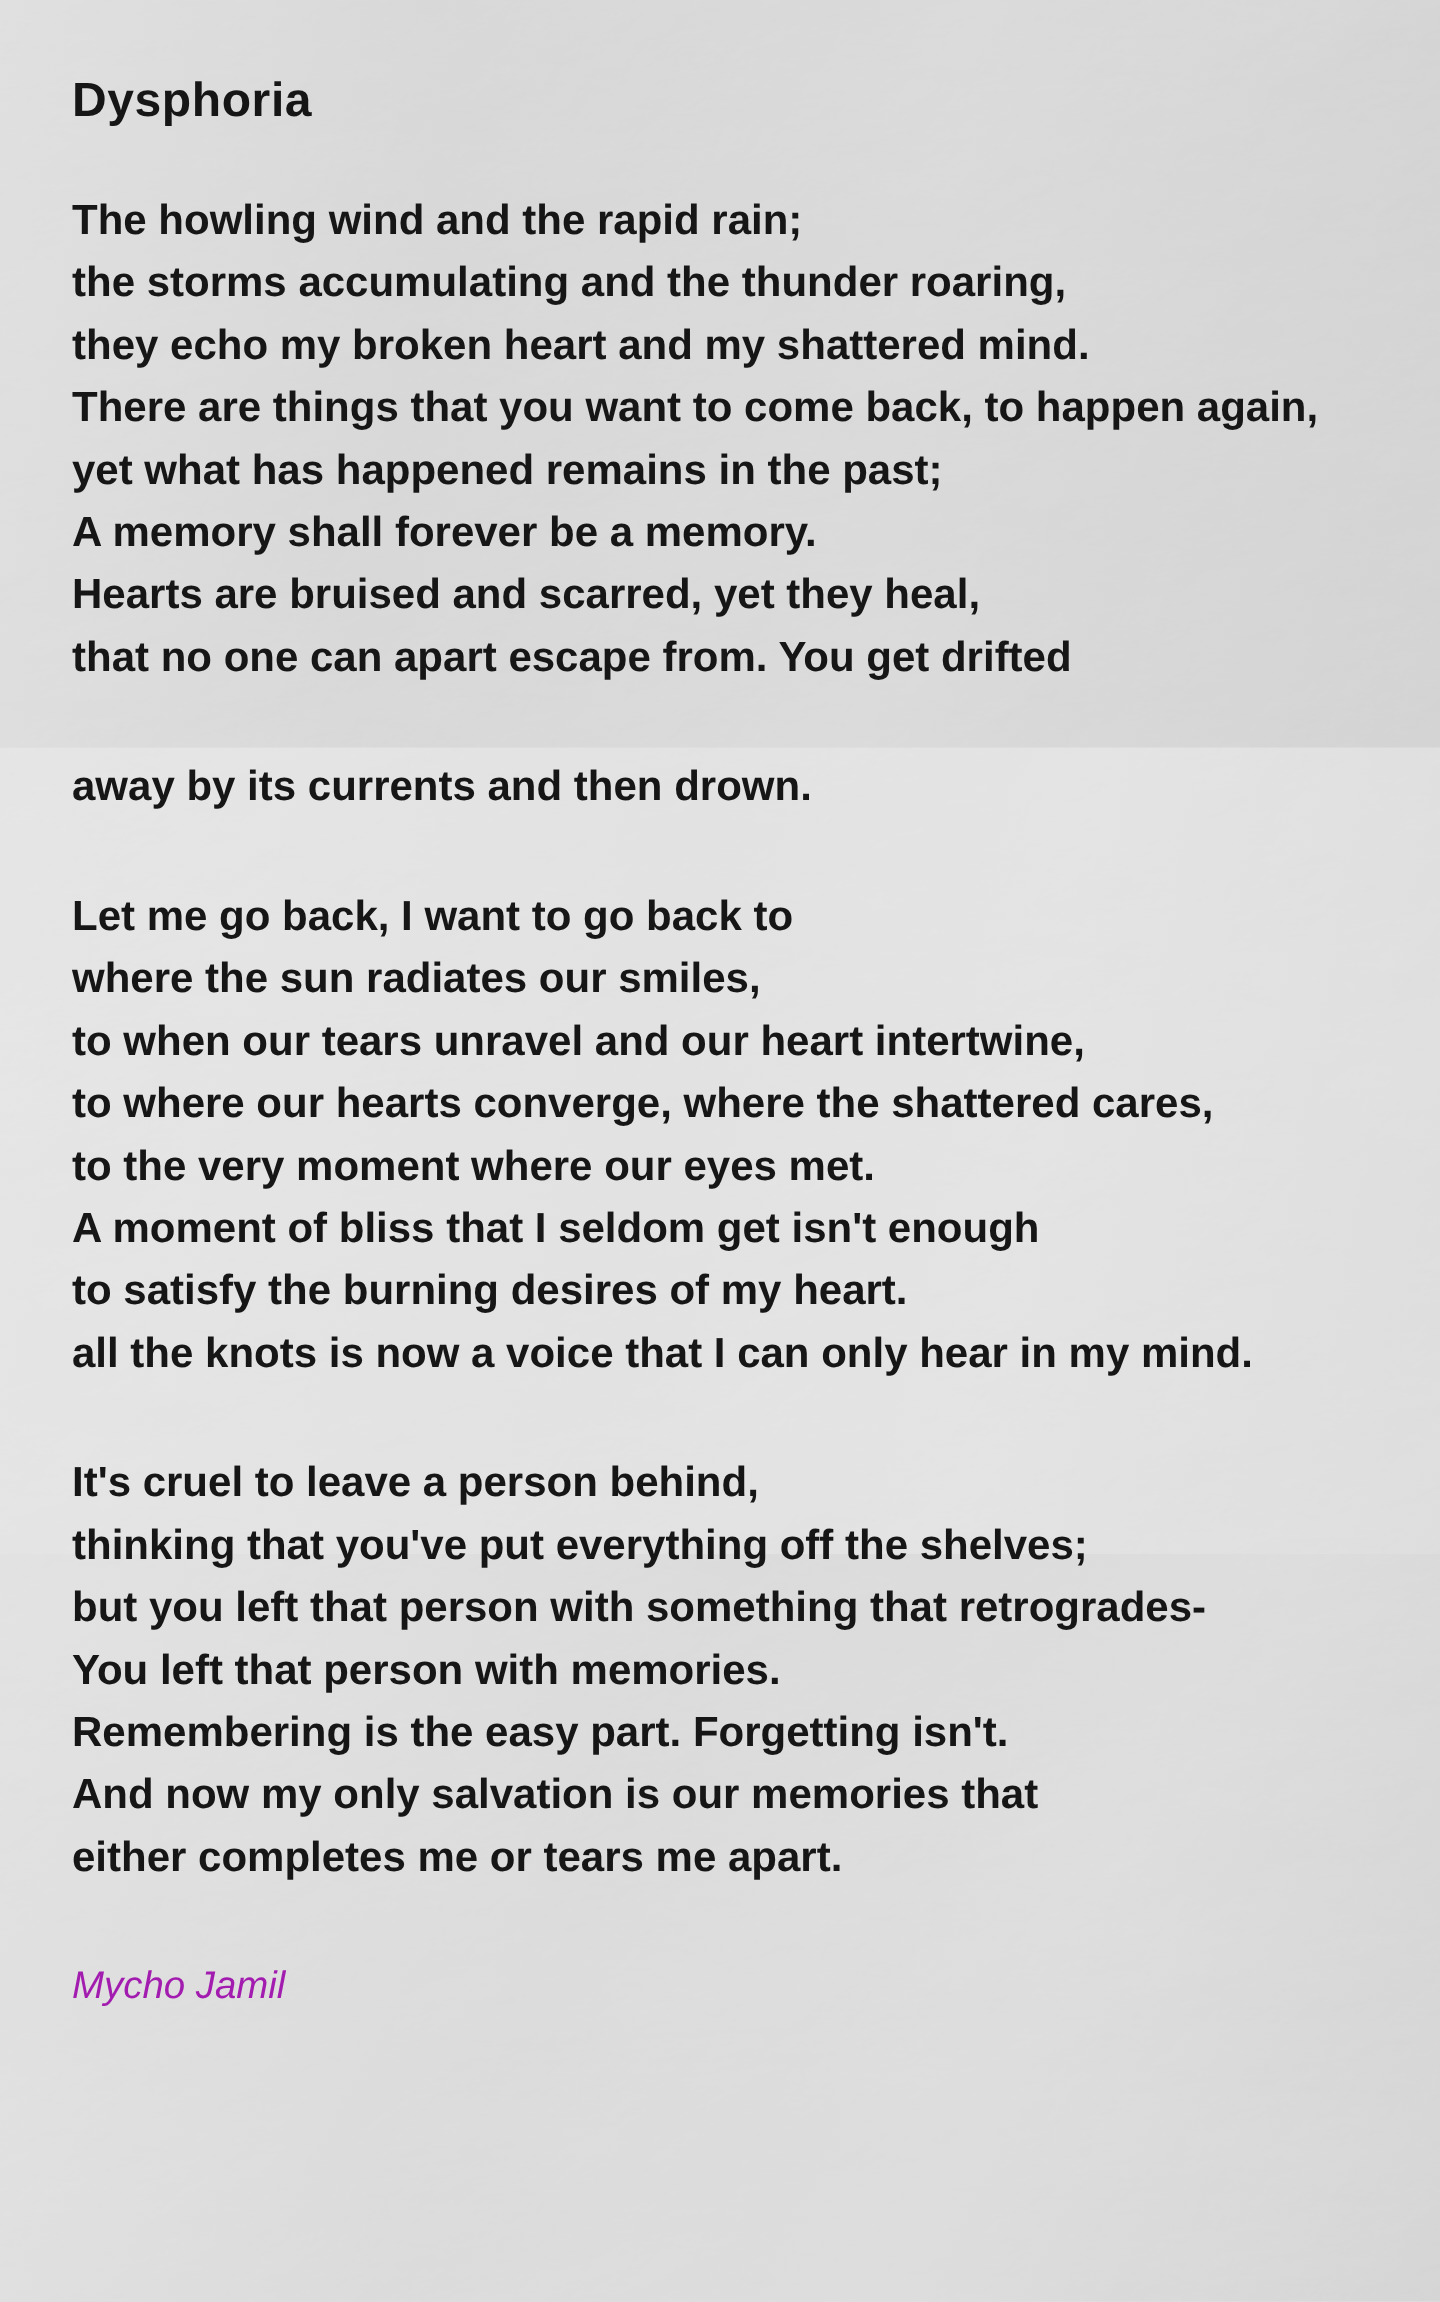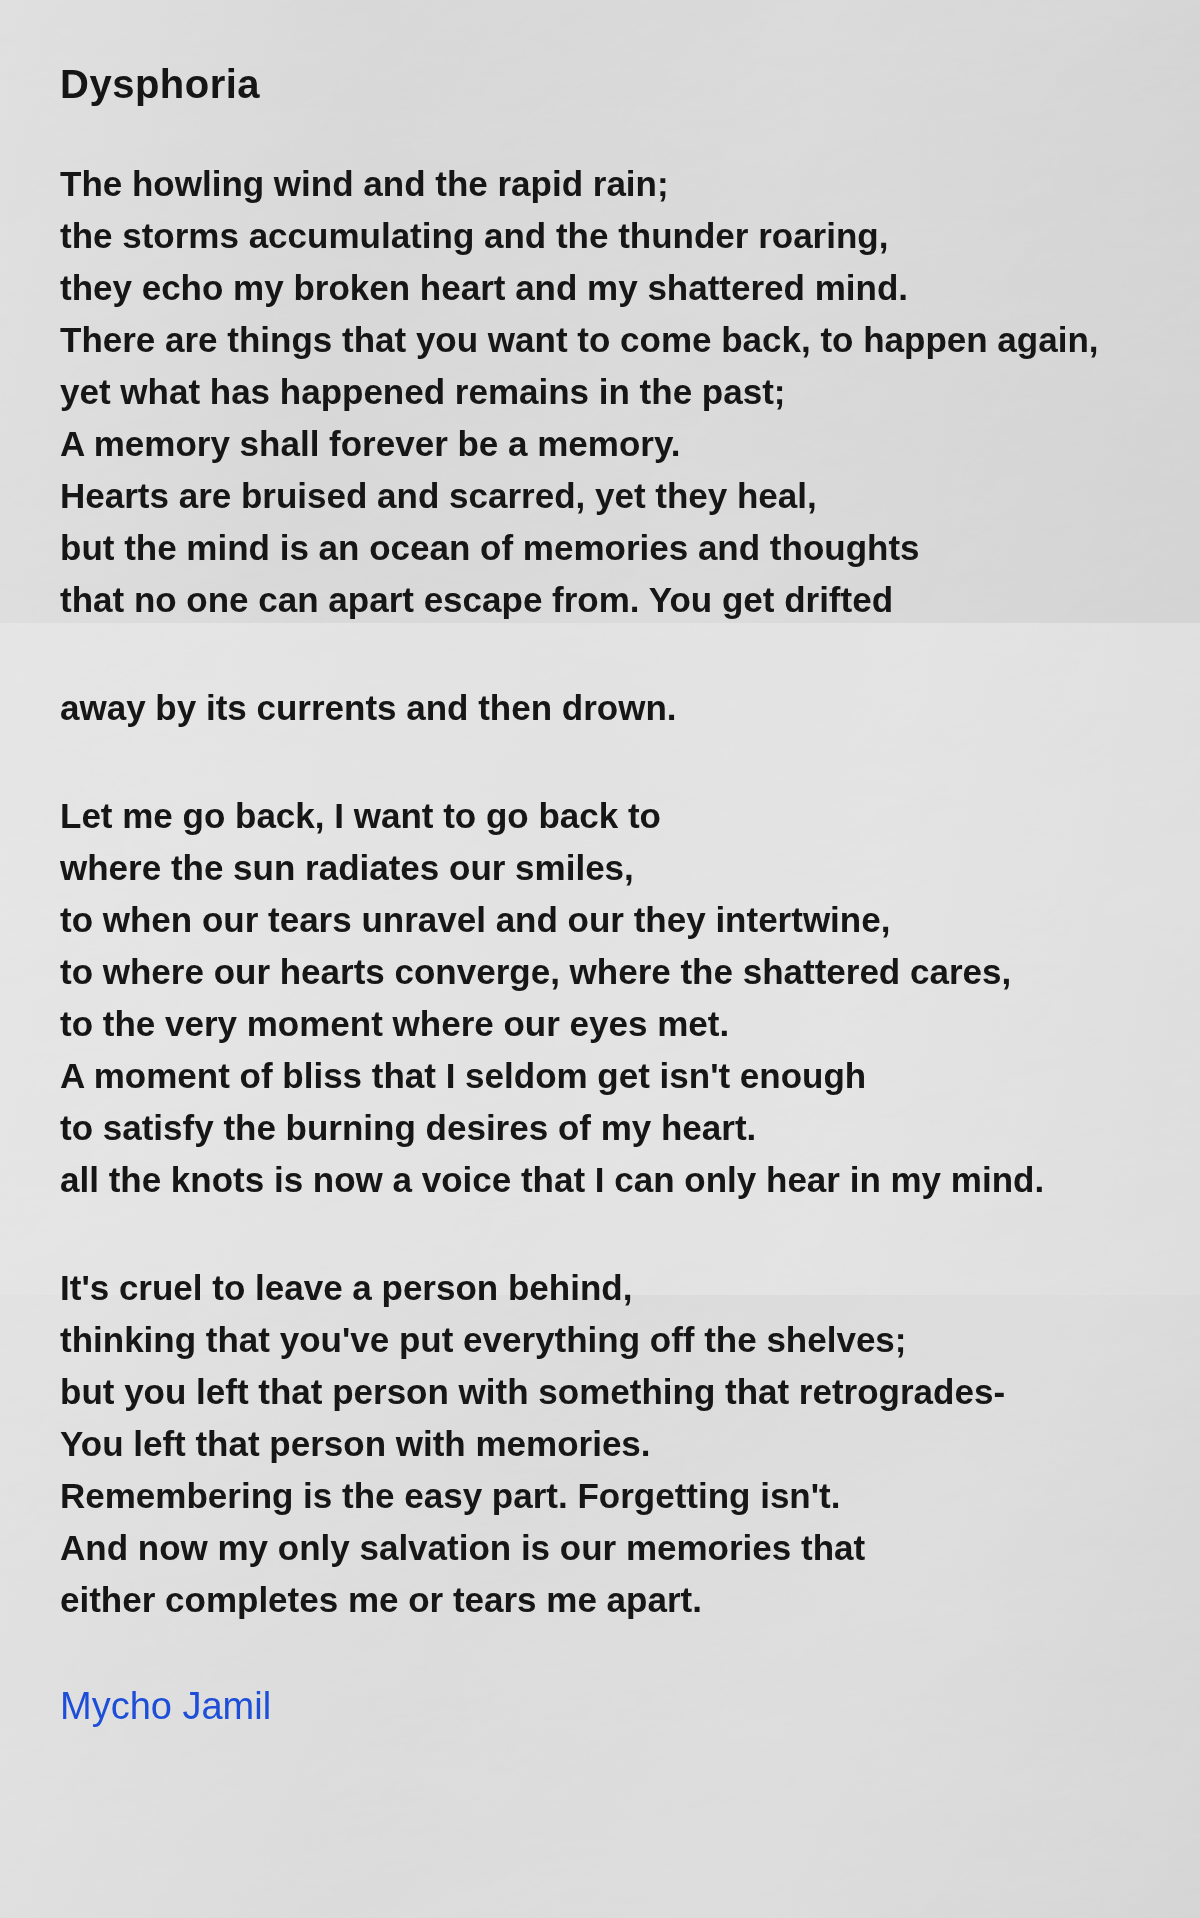--- a/index.html
+++ b/index.html
@@ -53,24 +53,25 @@
   }
   .stanza { margin-bottom: 56px; }
   .line {
     font-size: 35px;
     line-height: 52px;
     font-weight: bold;
     color: #161616;
     white-space: nowrap;
   }
   .poem-author {
-    font-size: 38px;
+    font-size: 32px;
     line-height: 48px;
+    font-style: italic;
     font-weight: normal;
-    color: #1d4ed8;
+    color: #a21caf;
     white-space: nowrap;
   }
 </style>
 </head>
 <body>
 
 <div class="page">
 
   <div class="band band-top"></div>
   <div class="band band-middle"></div>
@@ -98,32 +99,31 @@
     <h1 class="poem-title">Dysphoria</h1>
 
     <div class="stanza">
       <div class="line">The howling wind and the rapid rain;</div>
       <div class="line">the storms accumulating and the thunder roaring,</div>
       <div class="line">they echo my broken heart and my shattered mind.</div>
       <div class="line">There are things that you want to come back, to happen again,</div>
       <div class="line">yet what has happened remains in the past;</div>
       <div class="line">A memory shall forever be a memory.</div>
       <div class="line">Hearts are bruised and scarred, yet they heal,</div>
-      <div class="line">but the mind is an ocean of memories and thoughts</div>
       <div class="line">that no one can apart escape from. You get drifted</div>
     </div>
 
     <div class="stanza">
       <div class="line">away by its currents and then drown.</div>
     </div>
 
     <div class="stanza">
       <div class="line">Let me go back, I want to go back to</div>
       <div class="line">where the sun radiates our smiles,</div>
-      <div class="line">to when our tears unravel and our they intertwine,</div>
+      <div class="line">to when our tears unravel and our heart intertwine,</div>
       <div class="line">to where our hearts converge, where the shattered cares,</div>
       <div class="line">to the very moment where our eyes met.</div>
       <div class="line">A moment of bliss that I seldom get isn't enough</div>
       <div class="line">to satisfy the burning desires of my heart.</div>
       <div class="line">all the knots is now a voice that I can only hear in my mind.</div>
     </div>
 
     <div class="stanza">
       <div class="line">It's cruel to leave a person behind,</div>
       <div class="line">thinking that you've put everything off the shelves;</div>

